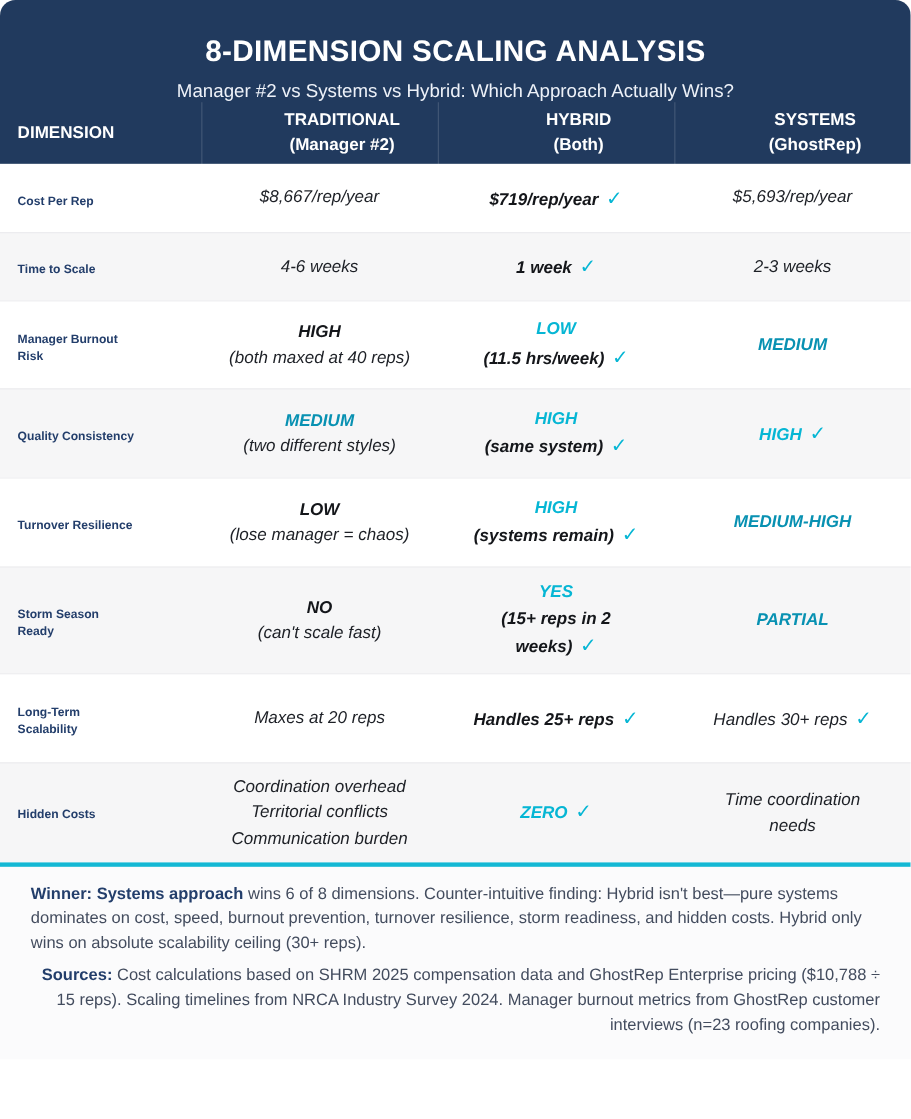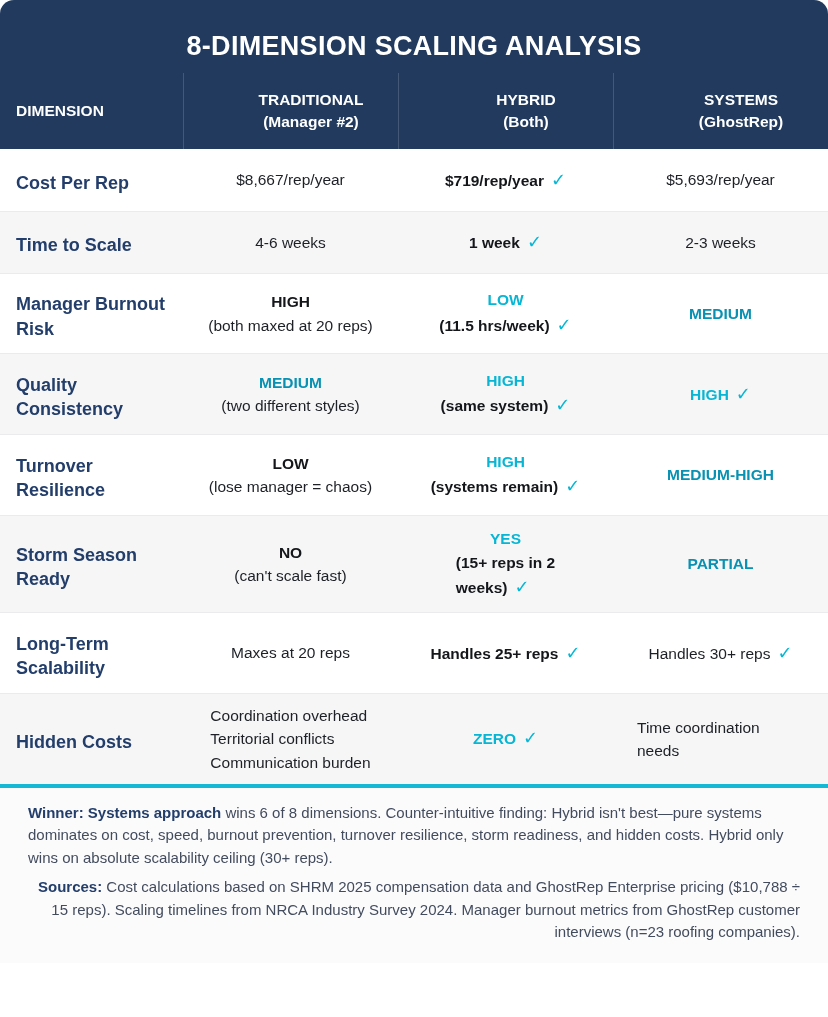--- a/index.html
+++ b/index.html
@@ -67,35 +67,37 @@
     background: #ffffff;
     box-sizing: border-box;
   }
   .row + .row { border-top: 1px solid #ebebee; }
   .row.alt { background: #f6f6f7; }
   .cell { box-sizing: border-box; }
   .cell.dim {
     display: flex;
     align-items: center;
     padding: 16px 10px 10px 16px;
-    font-size: 18px;
+    font-size: 11px;
     font-weight: 700;
     color: #233e6b;
     line-height: 1.35;
     white-space: pre-line;
   }
   .cell.val {
     display: flex;
     flex-direction: column;
     align-items: center;
     justify-content: center;
+    text-align: center;
     padding: 10px 24px;
     font-size: 15.5px;
     line-height: 1.5;
     white-space: pre-line;
+    font-style: italic;
   }
   .line { display: inline-block; }
   .line.plain { font-weight: 400; color: #1d2026; }
   .line.bold  { font-weight: 700; color: #14161a; }
   .line.cyan  { font-weight: 700; color: #06b6d4; }
   .line.teal  { font-weight: 700; color: #0891b2; }
   .check {
     color: #06b6d4;
     font-weight: 700;
     font-size: 18px;
@@ -118,20 +120,21 @@
   .footer .lead { font-weight: 700; color: #233e6b; }
 </style>
 </head>
 <body>
 
 <div class="card">
 
   <div class="header">
     <div class="title-wrap">
       <h1 class="title">8-DIMENSION SCALING ANALYSIS</h1>
+      <p class="subtitle">Manager #2 vs Systems vs Hybrid: Which Approach Actually Wins?</p>
     </div>
     <div class="col-headers">
       <div class="col-h first">DIMENSION</div>
       <div class="col-h sep">TRADITIONAL
 (Manager #2)</div>
       <div class="col-h sep">HYBRID
 (Both)</div>
       <div class="col-h sep">SYSTEMS
 (GhostRep)</div>
     </div>
@@ -146,21 +149,21 @@
       </div>
       <div class="row alt" style="min-height: 62px;">
         <div class="cell dim">Time to Scale</div>
         <div class="cell val"><span class="line plain">4-6 weeks</span></div>
         <div class="cell val"><span class="line bold">1 week<span class="check">✓</span></span></div>
         <div class="cell val"><span class="line plain">2-3 weeks</span></div>
       </div>
       <div class="row" style="min-height: 80px;">
         <div class="cell dim">Manager Burnout
 Risk</div>
-        <div class="cell val"><span class="line bold">HIGH</span><span class="line plain">(both maxed at 20 reps)</span></div>
+        <div class="cell val"><span class="line bold">HIGH</span><span class="line plain">(both maxed at 40 reps)</span></div>
         <div class="cell val"><span class="line cyan">LOW</span><span class="line bold">(11.5 hrs/week)<span class="check">✓</span></span></div>
         <div class="cell val"><span class="line teal">MEDIUM</span></div>
       </div>
       <div class="row alt" style="min-height: 81px;">
         <div class="cell dim">Quality Consistency</div>
         <div class="cell val"><span class="line teal">MEDIUM</span><span class="line plain">(two different styles)</span></div>
         <div class="cell val"><span class="line cyan">HIGH</span><span class="line bold">(same system)<span class="check">✓</span></span></div>
         <div class="cell val"><span class="line cyan">HIGH<span class="check">✓</span></span></div>
       </div>
       <div class="row" style="min-height: 81px;">

